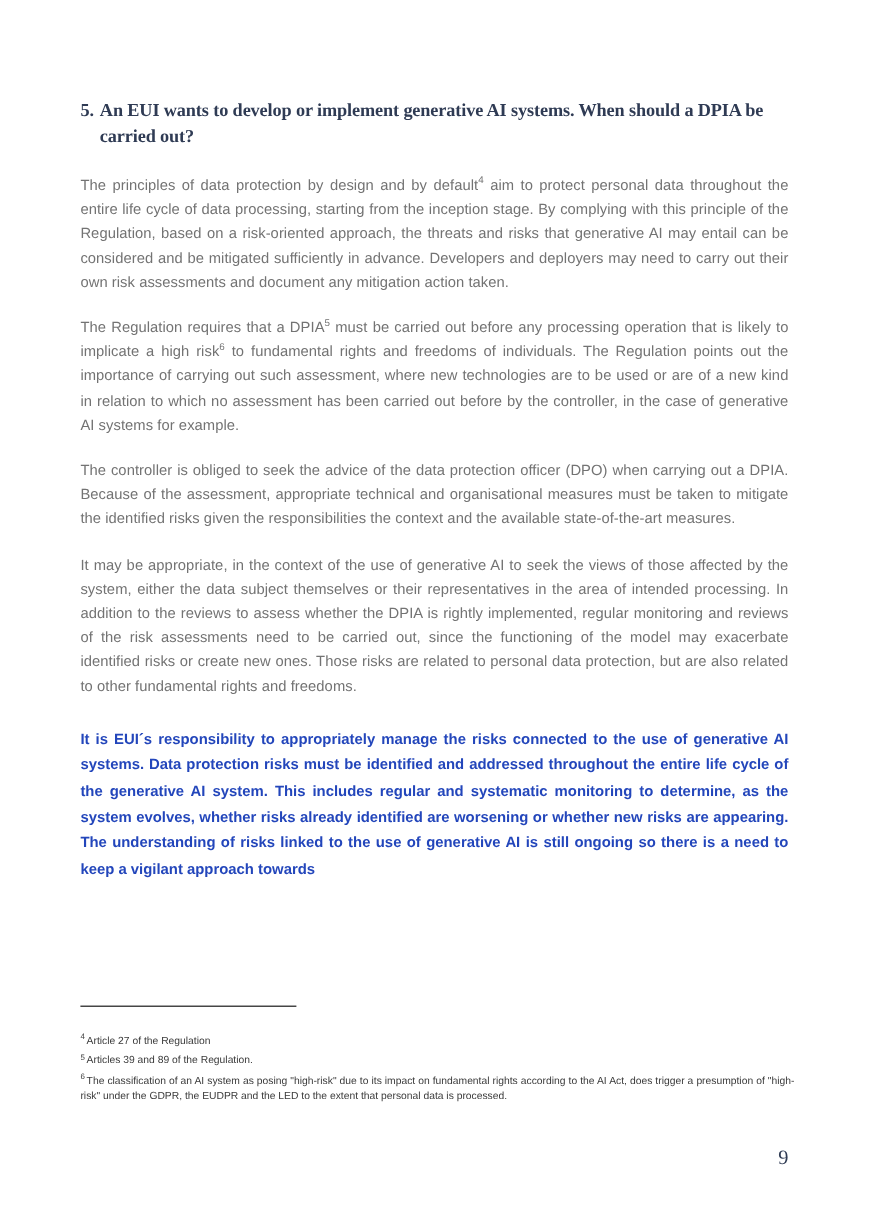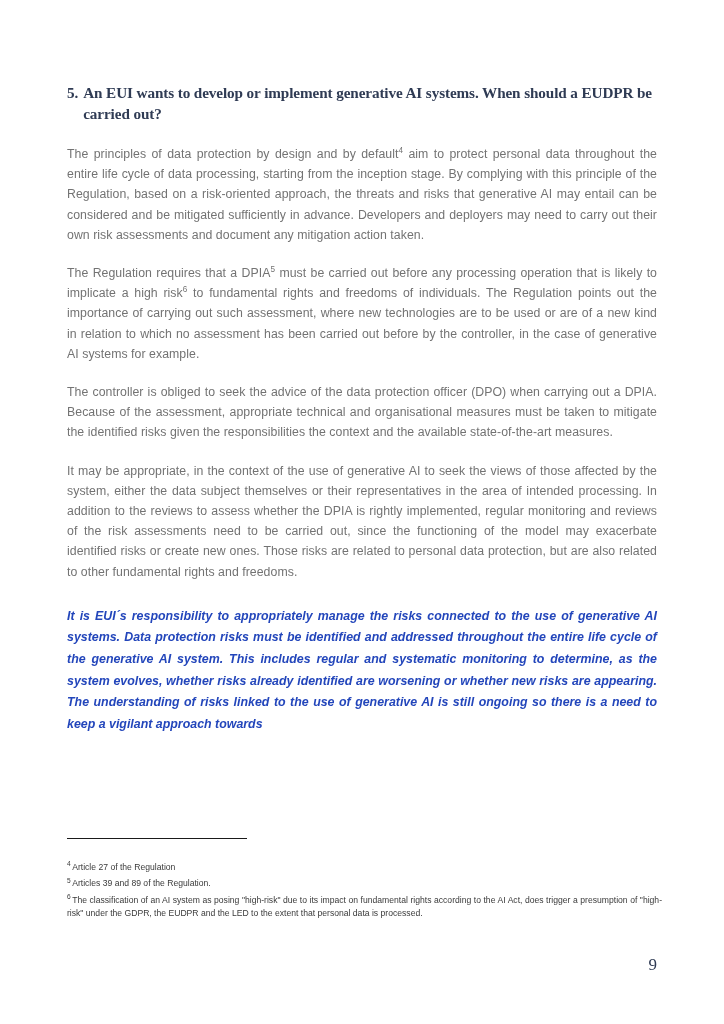--- a/index.html
+++ b/index.html
@@ -57,21 +57,20 @@
     font-size: 8.2px;
     vertical-align: super;
     line-height: 0;
   }
 
   
   .para-emphasis {
     color: #2346bb;
     font-size: 12.4px;
     line-height: 21.6px;
-    font-style: italic;
     font-weight: bold;
     text-align: justify;
     margin: 24px 0 0 0;
   }
 
   
   .footnotes {
     position: absolute;
     left: 67px;
     top: 838px;
@@ -110,21 +109,21 @@
 </style>
 </head>
 <body>
 
 <div class="page">
 
   <div class="content">
 
     <h1 class="heading">
       <span class="num">5.</span>
-      <span class="htext">An EUI wants to develop or implement generative AI systems. When should a EUDPR be carried out?</span>
+      <span class="htext">An EUI wants to develop or implement generative AI systems. When should a DPIA be carried out?</span>
     </h1>
 
     <div id="body-paragraphs">
         <p class="para">The principles of data protection by design and by default<sup class="fn">4</sup> aim to protect personal data throughout the entire life cycle of data processing, starting from the inception stage. By complying with this principle of the Regulation, based on a risk-oriented approach, the threats and risks that generative AI may entail can be considered and be mitigated sufficiently in advance. Developers and deployers may need to carry out their own risk assessments and document any mitigation action taken.</p>
         <p class="para">The Regulation requires that a DPIA<sup class="fn">5</sup> must be carried out before any processing operation that is likely to implicate a high risk<sup class="fn">6</sup> to fundamental rights and freedoms of individuals. The Regulation points out the importance of carrying out such assessment, where new technologies are to be used or are of a new kind in relation to which no assessment has been carried out before by the controller, in the case of generative AI systems for example.</p>
         <p class="para">The controller is obliged to seek the advice of the data protection officer (DPO) when carrying out a DPIA. Because of the assessment, appropriate technical and organisational measures must be taken to mitigate the identified risks given the responsibilities the context and the available state-of-the-art measures.</p>
         <p class="para">It may be appropriate, in the context of the use of generative AI to seek the views of those affected by the system, either the data subject themselves or their representatives in the area of intended processing. In addition to the reviews to assess whether the DPIA is rightly implemented, regular monitoring and reviews of the risk assessments need to be carried out, since the functioning of the model may exacerbate identified risks or create new ones. Those risks are related to personal data protection, but are also related to other fundamental rights and freedoms.</p>
       </div>
 
     <p class="para-emphasis">It is EUI´s responsibility to appropriately manage the risks connected to the use of generative AI systems. Data protection risks must be identified and addressed throughout the entire life cycle of the generative AI system. This includes regular and systematic monitoring to determine, as the system evolves, whether risks already identified are worsening or whether new risks are appearing. The understanding of risks linked to the use of generative AI is still ongoing so there is a need to keep a vigilant approach towards</p>

